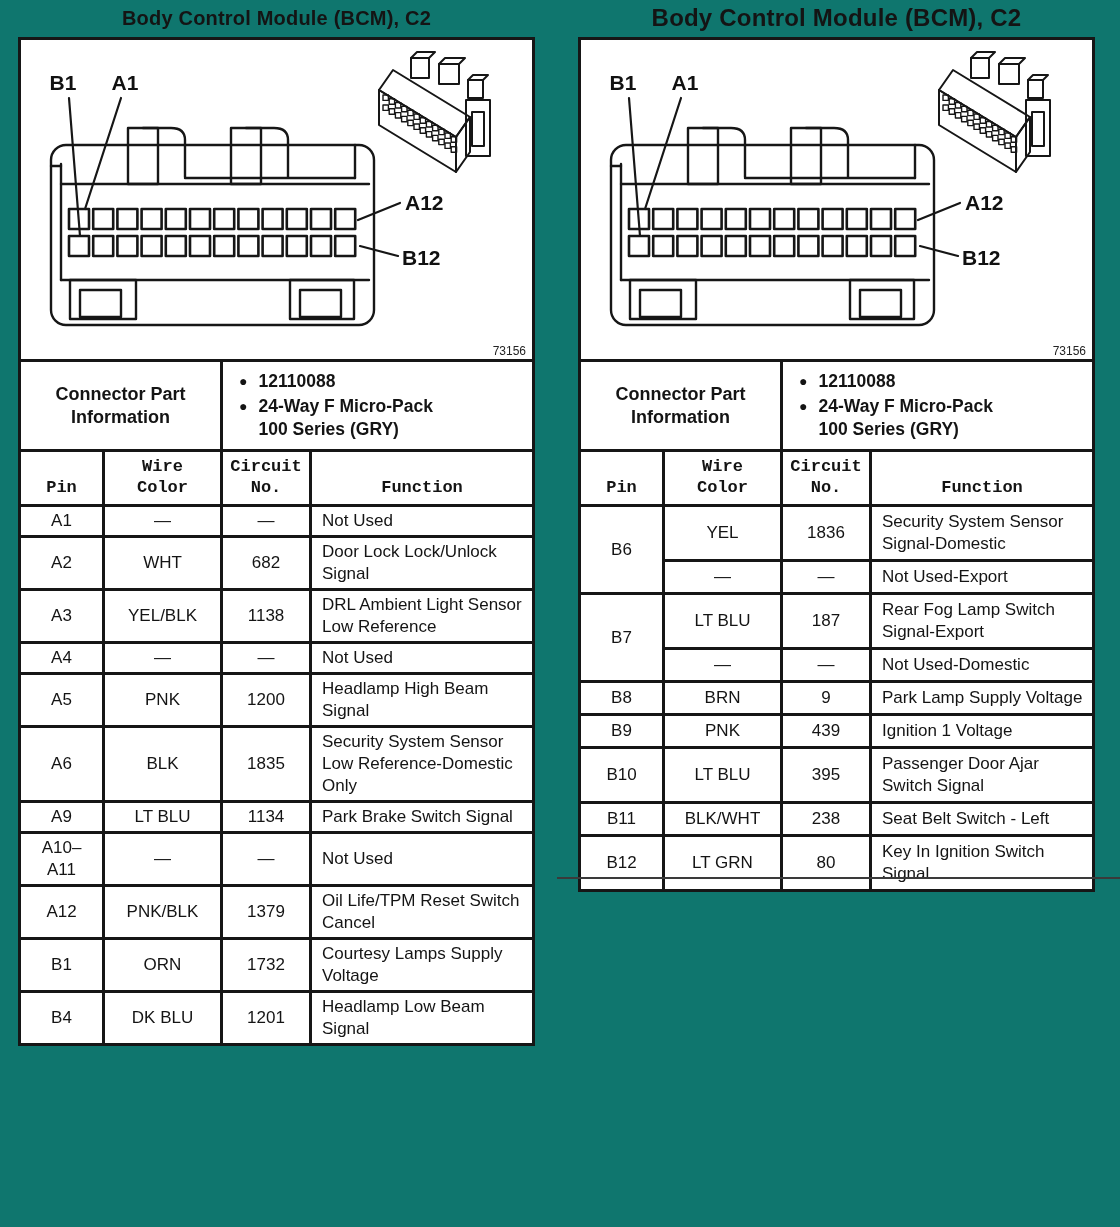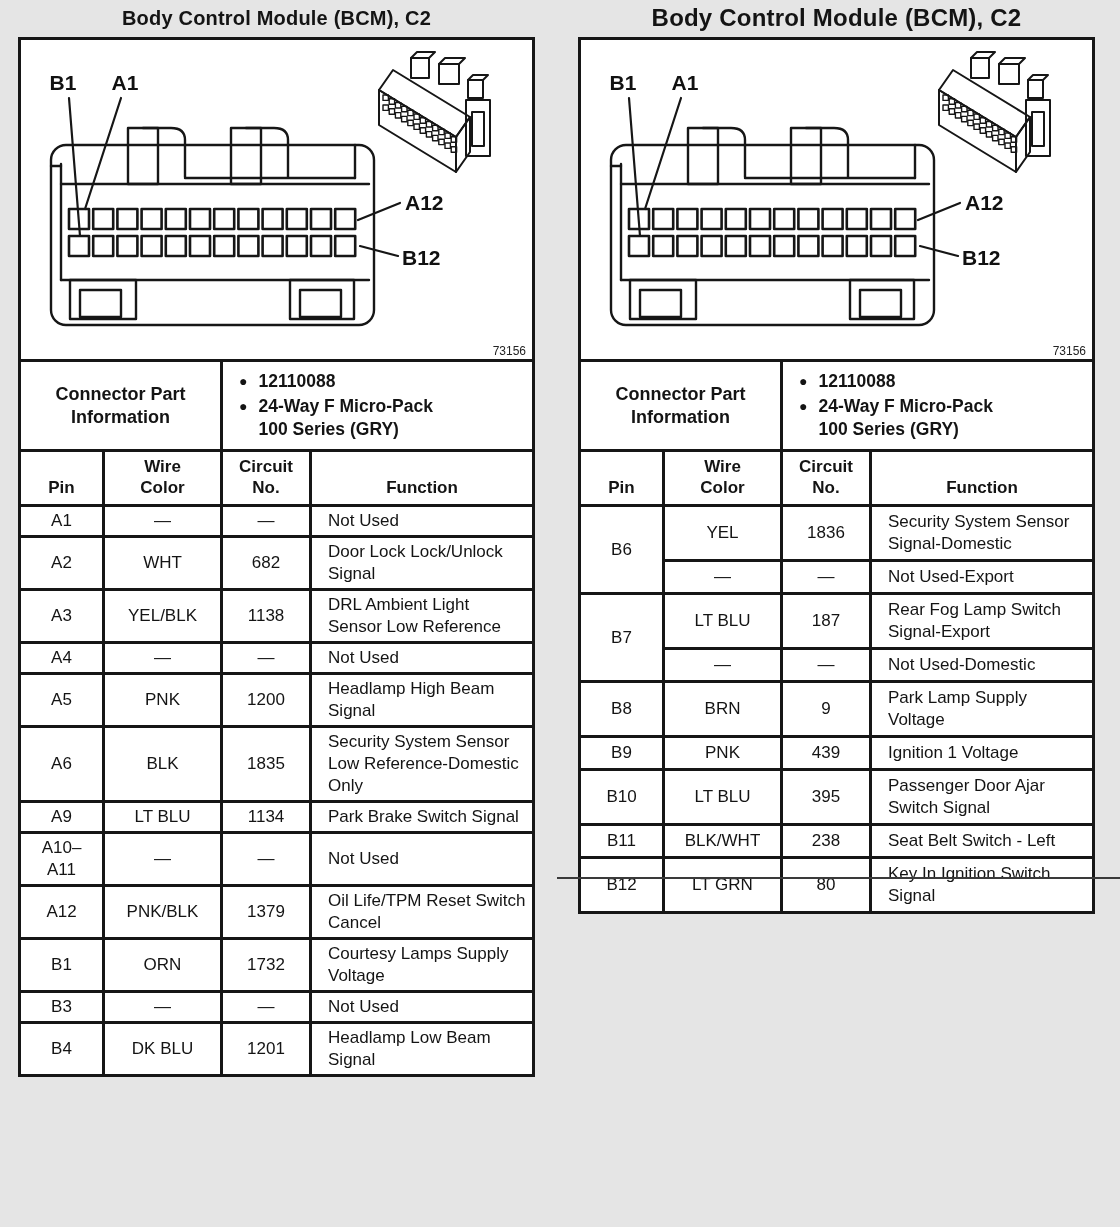--- a/index.html
+++ b/index.html
@@ -1,34 +1,34 @@
 <!DOCTYPE html>
 <html><head>
 <meta charset="utf-8">
 <style>
   html,body{margin:0;padding:0;background:#ffffff;}
-  .page{position:relative;width:1120px;height:1227px;background:#e5e5e5;
+  .page{position:relative;width:1120px;height:1227px;background:#0f766e;
         font-family:"Liberation Sans",sans-serif;color:#141414;overflow:hidden;}
   .panel{position:absolute;top:5px;}
   .panel-left{left:18px;width:517px;}
   .panel-right{left:578px;width:517px;}
   .title{margin:0 0 6px 0;text-align:center;font-weight:bold;letter-spacing:.2px;line-height:26px;}
   .panel-left  .title{font-size:20px;}
   .panel-right .title{font-size:24px;}
   .diagram{box-sizing:border-box;height:322px;border:3px solid #161616;border-bottom:none;
            position:relative;background:#fff;}
   .diagram svg{display:block;width:100%;height:100%;}
   table.pinout{width:100%;border-collapse:collapse;table-layout:fixed;background:#fff;}
   table.pinout td,table.pinout th{border:3px solid #161616;box-sizing:border-box;}
   col.w0{width:84px;} col.w1{width:118px;} col.w2{width:89px;}
   th{font-size:17px;font-weight:bold;text-align:center;vertical-align:bottom;
-     padding:4px 3px 6px 3px;line-height:21px;white-space:pre-line;}
+     padding:4px 3px 6px 3px;line-height:21px;white-space:pre-line;font-family:Liberation Mono, monospace;}
   td{font-size:17px;line-height:22px;vertical-align:middle;text-align:center;padding:3px 6px;}
   .panel-right td{padding-top:4px;padding-bottom:4px;}
-  td.c3{text-align:left;padding-left:16px;padding-right:6px;margin-top:24px;}
+  td.c3{text-align:left;padding-left:10px;padding-right:6px;margin-top:24px;}
   td.c0,td.c1{white-space:pre-line;}
   tr.pi-row{height:80px;}
   tr.head-row{height:48px;}
   td.pi-label{font-weight:bold;font-size:18px;line-height:23px;padding:4px 10px;}
   td.pi-bullets{text-align:left;vertical-align:middle;padding:6px 6px 6px 16px;}
   .bullet-item{display:flex;gap:11px;font-weight:bold;font-size:17.5px;line-height:23px;margin:2px 0;}
   .bullet-item .btxt{white-space:pre-line;}
   .bullet-dot{font-size:14px;line-height:23px;}
   .dg-label{fill:#111;stroke:none;font-family:"Liberation Sans",sans-serif;
             font-weight:bold;font-size:21px;}
@@ -227,26 +227,20 @@
               <td class="c2">1379</td>
               <td class="c3">Oil Life/TPM Reset Switch Cancel</td>
             </tr>
             <tr>
               <td class="c0">B1</td>
               <td class="c1">ORN</td>
               <td class="c2">1732</td>
               <td class="c3">Courtesy Lamps Supply Voltage</td>
             </tr>
             <tr>
-              <td class="c0">B3</td>
-              <td class="c1">—</td>
-              <td class="c2">—</td>
-              <td class="c3">Not Used</td>
-            </tr>
-            <tr>
               <td class="c0">B4</td>
               <td class="c1">DK BLU</td>
               <td class="c2">1201</td>
               <td class="c3">Headlamp Low Beam Signal</td>
             </tr>
           </tbody>
       </table>
     </div>
   </section>
 

